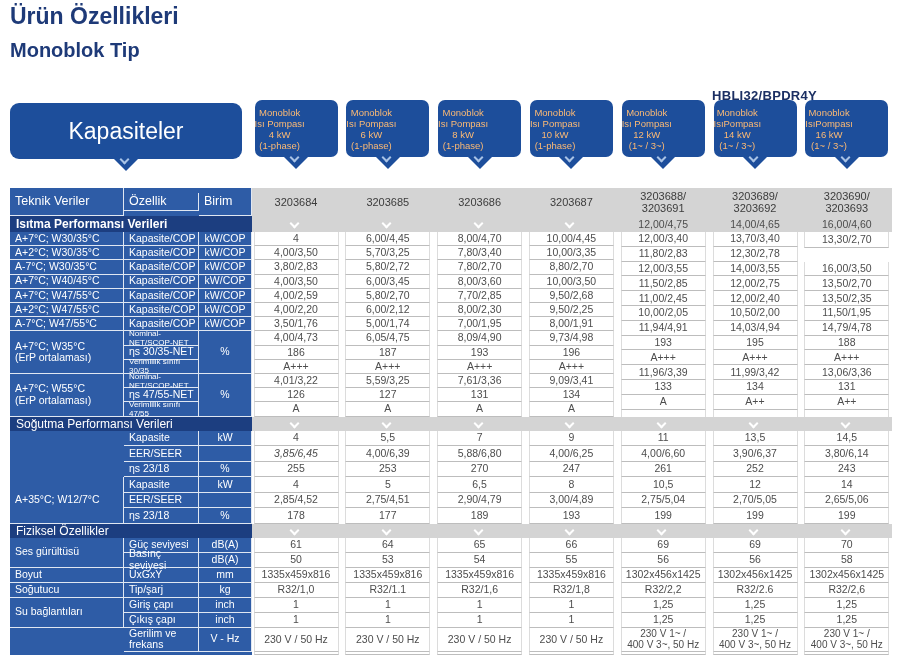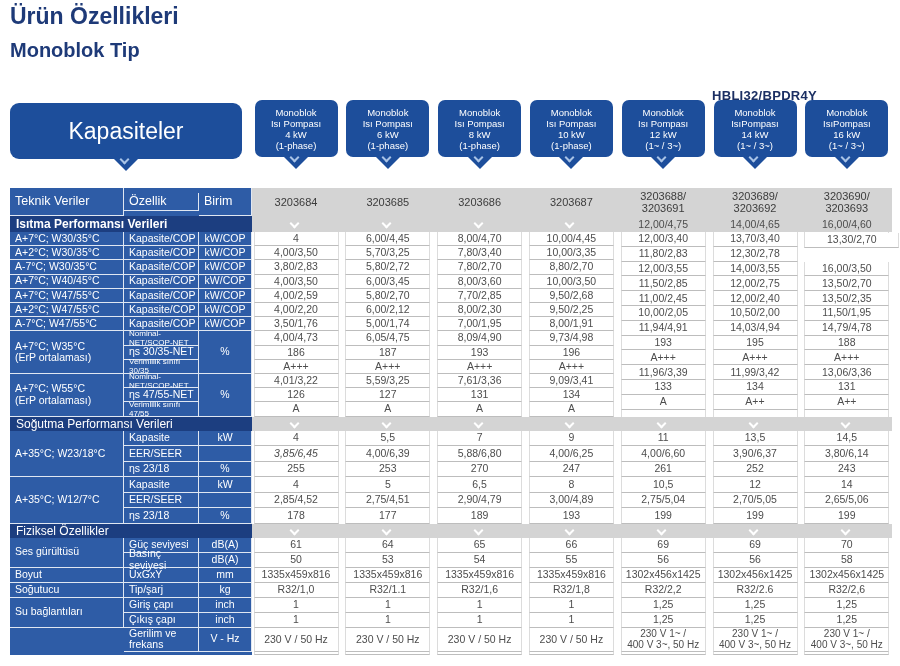--- a/index.html
+++ b/index.html
@@ -9,21 +9,21 @@
 
   .title    { position:absolute; left:10px; top:3px;  font-size:23px; font-weight:bold; color:#1e3a78; }
   .subtitle { position:absolute; left:10px; top:39px; font-size:20px; font-weight:bold; color:#1e3a78; }
   .watermark{ position:absolute; left:712px; top:88px; font-size:13px; font-weight:600;
               color:#1b2f63; z-index:6; letter-spacing:.3px; }
 
   .banner { position:absolute; left:10px; top:103px; width:232px; height:56px;
             background:#1d4e9b; border-radius:9px; color:#fff; font-size:23px;
             display:flex; align-items:center; justify-content:center; z-index:2; }
   .tab { position:absolute; top:100px; width:83px; height:57px; background:#1d4e9b;
-         border-radius:7px; color:#ffffff; display:flex; align-items:center; justify-content:center;
+         border-radius:7px; color:#fdba74; display:flex; align-items:center; 
          text-align:center; z-index:2; }
   .tab-label { white-space:pre-line; font-size:9.5px; line-height:11px; }
   .tail { position:absolute; left:50%; top:100%; transform:translateX(-50%); width:0; height:0;
           border-left:12px solid transparent; border-right:12px solid transparent;
           border-top:12px solid #1d4e9b; }
   .chev { display:inline-block; width:7px; height:7px; border-right:2px solid #ffffff;
           border-bottom:2px solid #ffffff; transform:rotate(45deg); }
   .chev.blue { border-color:#a9c3e6; }
   .tail-chev { position:absolute; left:50%; margin-left:-5px; z-index:3; }
 
@@ -98,21 +98,20 @@
       <div class="lp-cell center" style="left: 189px; top: 143.4px; width: 53px; height: 42.6px;">%</div>
       <div class="lp-cell tiny" style="left: 114px; top: 143.4px; width: 75px; height: 14.2px;">Nominal-NET/SCOP-NET</div>
       <div class="lp-cell" style="left: 114px; top: 157.6px; width: 75px; height: 14.2px;">ηs 30/35-NET</div>
       <div class="lp-cell tiny" style="left: 114px; top: 171.8px; width: 75px; height: 14.2px;">Verimlilik sınıfı 30/35</div>
       <div class="lp-cell" style="left: 0px; top: 186px; width: 114px; height: 42.6px;">A+7°C; W55°C
 (ErP ortalaması)</div>
       <div class="lp-cell center" style="left: 189px; top: 186px; width: 53px; height: 42.6px;">%</div>
       <div class="lp-cell tiny" style="left: 114px; top: 186px; width: 75px; height: 14.2px;">Nominal-NET/SCOP-NET</div>
       <div class="lp-cell" style="left: 114px; top: 200.2px; width: 75px; height: 14.2px;">ηs 47/55-NET</div>
       <div class="lp-cell tiny" style="left: 114px; top: 214.4px; width: 75px; height: 14.2px;">Verimlilik sınıfı 47/55</div>
-      <div class="lp-cell" style="left: 0px; top: 242.6px; width: 114px; height: 46.5px;">A+35°C; W23/18°C</div>
       <div class="lp-cell" style="left: 114px; top: 242.6px; width: 75px; height: 15.5px;">Kapasite</div>
       <div class="lp-cell center" style="left: 189px; top: 242.6px; width: 53px; height: 15.5px;">kW</div>
       <div class="lp-cell" style="left: 114px; top: 258.1px; width: 75px; height: 15.5px;">EER/SEER</div>
       <div class="lp-cell center" style="left: 189px; top: 258.1px; width: 53px; height: 15.5px;"></div>
       <div class="lp-cell" style="left: 114px; top: 273.6px; width: 75px; height: 15.5px;">ηs  23/18</div>
       <div class="lp-cell center" style="left: 189px; top: 273.6px; width: 53px; height: 15.5px;">%</div>
       <div class="lp-cell" style="left: 0px; top: 289.1px; width: 114px; height: 46.5px;">A+35°C; W12/7°C</div>
       <div class="lp-cell" style="left: 114px; top: 289.1px; width: 75px; height: 15.5px;">Kapasite</div>
       <div class="lp-cell center" style="left: 189px; top: 289.1px; width: 53px; height: 15.5px;">kW</div>
       <div class="lp-cell" style="left: 114px; top: 304.6px; width: 75px; height: 15.5px;">EER/SEER</div>
@@ -186,21 +185,21 @@
       <div class="dcell" style="left: 276.9px; top: 58.2px; width: 85px; height: 14.2px;">10,00/3,35</div>
       <div class="dcell" style="left: 368.7px; top: 44px; width: 85px; height: 14.8px;">12,00/3,40</div>
       <div class="dcell" style="left: 460.5px; top: 44px; width: 85px; height: 14.8px;">13,70/3,40</div>
       <div class="dcell" style="left: 552.3px; top: 44px; width: 85px; height: 14.8px;">14,50/3,30</div>
       <div class="dcell" style="left: 1.5px; top: 72.4px; width: 85px; height: 14.2px;">3,80/2,83</div>
       <div class="dcell" style="left: 93.3px; top: 72.4px; width: 85px; height: 14.2px;">5,80/2,72</div>
       <div class="dcell" style="left: 185.1px; top: 72.4px; width: 85px; height: 14.2px;">7,80/2,70</div>
       <div class="dcell" style="left: 276.9px; top: 72.4px; width: 85px; height: 14.2px;">8,80/2,70</div>
       <div class="dcell" style="left: 368.7px; top: 58.8px; width: 85px; height: 14.8px;">11,80/2,83</div>
       <div class="dcell" style="left: 460.5px; top: 58.8px; width: 85px; height: 14.8px;">12,30/2,78</div>
-      <div class="dcell" style="left: 552.3px; top: 45px; width: 95px; height: 14.8px;">13,30/2,70</div>
+      <div class="dcell" style="left: 552.3px; top: 45px; width: 85px; height: 14.8px;">13,30/2,70</div>
       <div class="dcell" style="left: 1.5px; top: 86.6px; width: 85px; height: 14.2px;">4,00/3,50</div>
       <div class="dcell" style="left: 93.3px; top: 86.6px; width: 85px; height: 14.2px;">6,00/3,45</div>
       <div class="dcell" style="left: 185.1px; top: 86.6px; width: 85px; height: 14.2px;">8,00/3,60</div>
       <div class="dcell" style="left: 276.9px; top: 86.6px; width: 85px; height: 14.2px;">10,00/3,50</div>
       <div class="dcell" style="left: 368.7px; top: 73.6px; width: 85px; height: 14.8px;">12,00/3,55</div>
       <div class="dcell" style="left: 460.5px; top: 73.6px; width: 85px; height: 14.8px;">14,00/3,55</div>
       <div class="dcell" style="left: 552.3px; top: 73.6px; width: 85px; height: 14.8px;">16,00/3,50</div>
       <div class="dcell" style="left: 1.5px; top: 100.8px; width: 85px; height: 14.2px;">4,00/2,59</div>
       <div class="dcell" style="left: 93.3px; top: 100.8px; width: 85px; height: 14.2px;">5,80/2,70</div>
       <div class="dcell" style="left: 185.1px; top: 100.8px; width: 85px; height: 14.2px;">7,70/2,85</div>

